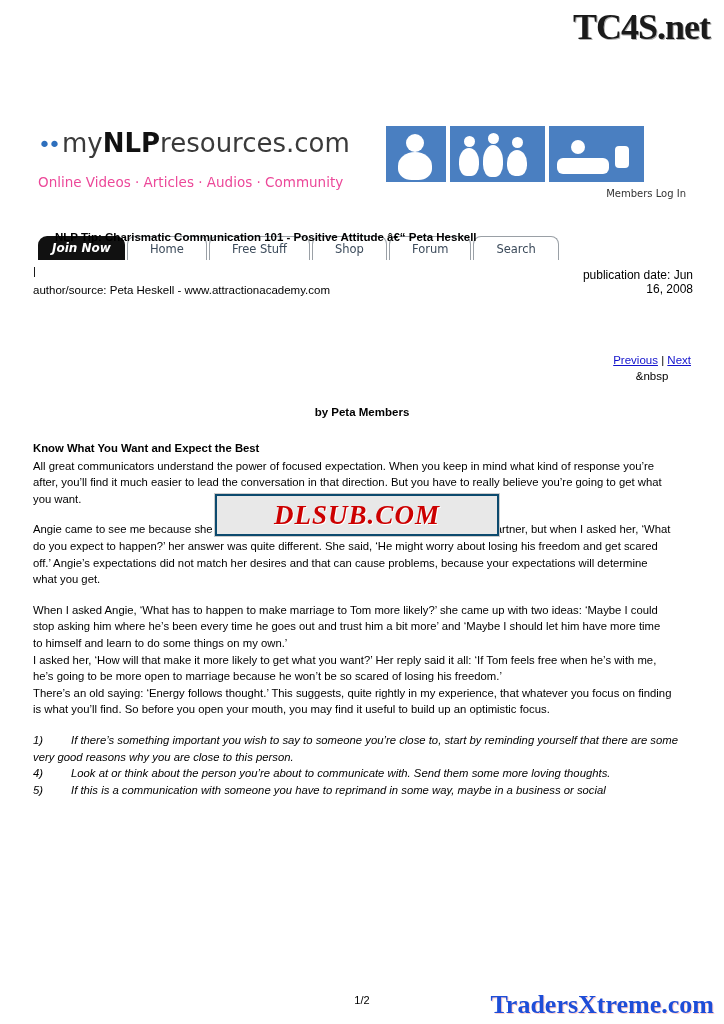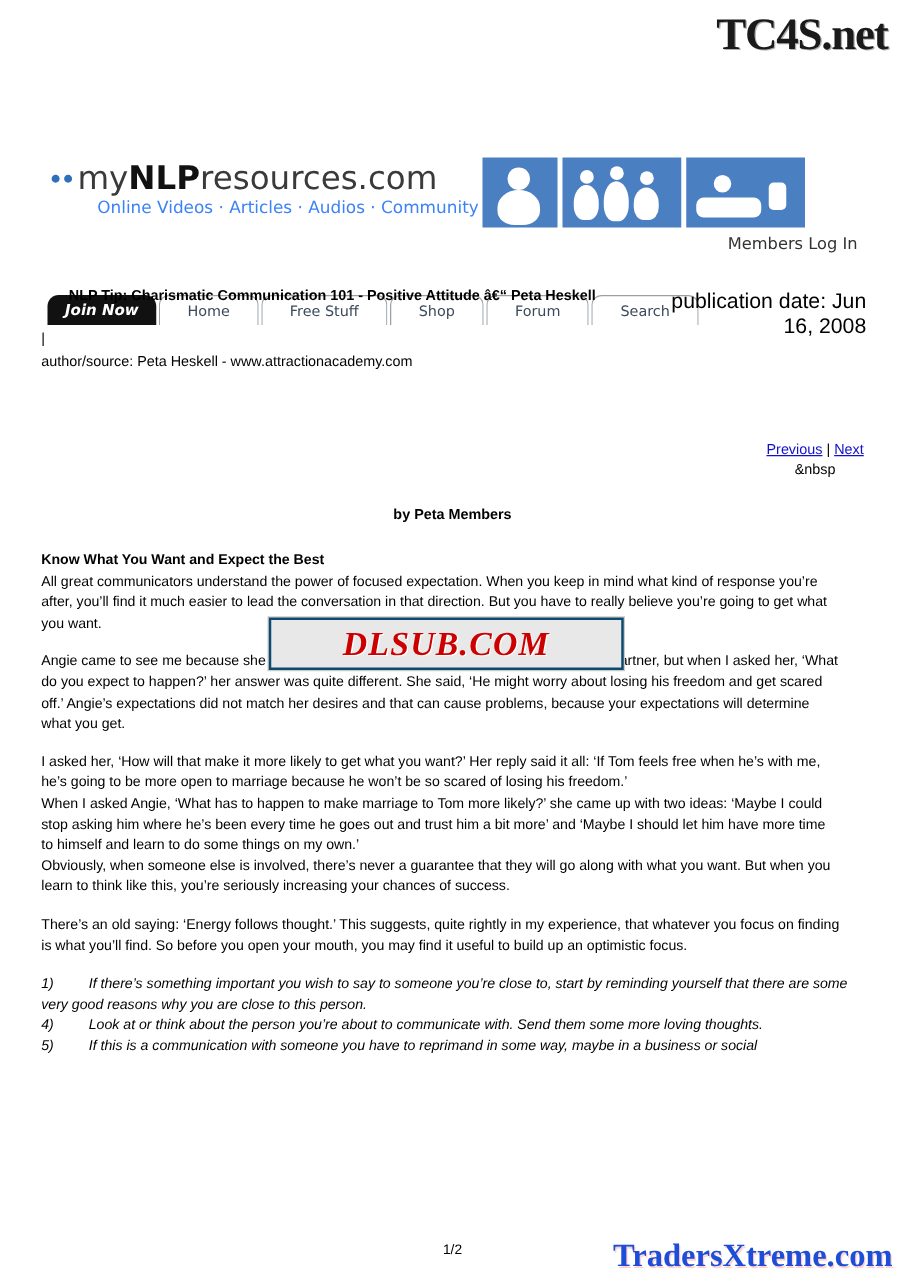--- a/index.html
+++ b/index.html
@@ -56,24 +56,23 @@
     letter-spacing: -3px;
     margin-right: 4px;
   }
   .logo-line1 b {
     color: #111111;
     font-weight: bold;
   }
   .logo-line2 {
     font-family: "DejaVu Sans", sans-serif;
     font-size: 13.5px;
-    color: #3b82f6;
-    margin-top: 0;
+    color: #ec4899;
+    margin-top: 16px;
     white-space: nowrap;
-    text-align: right;
   }
 
   .photo-strip {
     position: absolute;
     left: 348px;
     top: -2px;
     display: flex;
     gap: 4px;
   }
   .photo {
@@ -86,21 +85,21 @@
   .photo.wide { width: 95px; }
   .photo .sil {
     position: absolute;
     background: #ffffff;
     border-radius: 50% 50% 40% 40%;
   }
   .members-log {
     position: absolute;
     right: 0;
     top: 60px;
-    font-size: 13px;
+    font-size: 10px;
     color: #333333;
     font-family: "DejaVu Sans", sans-serif;
   }
 
   .navbar {
     position: absolute;
     left: 0;
     top: 80px;
     display: flex;
     align-items: flex-end;
@@ -137,22 +136,23 @@
     font-size: 11.5px;
     font-weight: bold;
   }
   .meta-title {
     display: inline-block;
     margin-left: 22px;
   }
   .pub-date {
     float: right;
     font-weight: normal;
-    font-size: 17px;
+    font-size: 12px;
     text-align: right;
+    margin-top: 37px;
   }
   .pub-date .d2 { display: block; }
   .pipe {
     position: absolute;
     top: 265px;
     left: 33px;
     font-size: 11.5px;
   }
   .author {
     position: absolute;
@@ -328,23 +328,22 @@
   <a href="#">Previous</a><span>&nbsp;|&nbsp;</span><a href="#">Next</a>
   <span class="nbsp-line">&amp;nbsp</span>
 </div>
 
 <div class="byline">by Peta Members</div>
 
 <div class="body">
   <h2>Know What You Want and Expect the Best</h2>
   <p>All great communicators understand the power of focused expectation. When you keep in mind what kind of response you’re after, you’ll find it much easier to lead the conversation in that direction. But you have to really believe you’re going to get what you want.</p>
   <p>Angie came to see me because she wanted to get married after five years of living with her partner, but when I asked her, ‘What do you expect to happen?’ her answer was quite different. She said, ‘He might worry about losing his freedom and get scared off.’ Angie’s expectations did not match her desires and that can cause problems, because your expectations will determine what you get.</p>
+  <p class="tight">When I asked Angie, ‘What has to happen to make marriage to Tom more likely?’ she came up with two ideas: ‘Maybe I could stop asking him where he’s been every time he goes out and trust him a bit more’ and ‘Maybe I should let him have more time to himself and learn to do some things on my own.’</p>
   <p class="tight">I asked her, ‘How will that make it more likely to get what you want?’ Her reply said it all: ‘If Tom feels free when he’s with me, he’s going to be more open to marriage because he won’t be so scared of losing his freedom.’</p>
-  <p class="tight">When I asked Angie, ‘What has to happen to make marriage to Tom more likely?’ she came up with two ideas: ‘Maybe I could stop asking him where he’s been every time he goes out and trust him a bit more’ and ‘Maybe I should let him have more time to himself and learn to do some things on my own.’</p>
-  <p>Obviously, when someone else is involved, there’s never a guarantee that they will go along with what you want. But when you learn to think like this, you’re seriously increasing your chances of success.</p>
   <p>There’s an old saying: ‘Energy follows thought.’ This suggests, quite rightly in my experience, that whatever you focus on finding is what you’ll find. So before you open your mouth, you may find it useful to build up an optimistic focus.</p>
 
   <ol class="steps">
     <li>
       <span class="num">1)</span><span class="txt">If there’s something important you wish to say to someone you’re close to, start by reminding yourself that there are some very good reasons why you are close to this person.</span>
     </li>
     <li>
       <span class="num">4)</span><span class="txt">Look at or think about the person you’re about to communicate with. Send them some more loving thoughts.</span>
     </li>
     <li>

